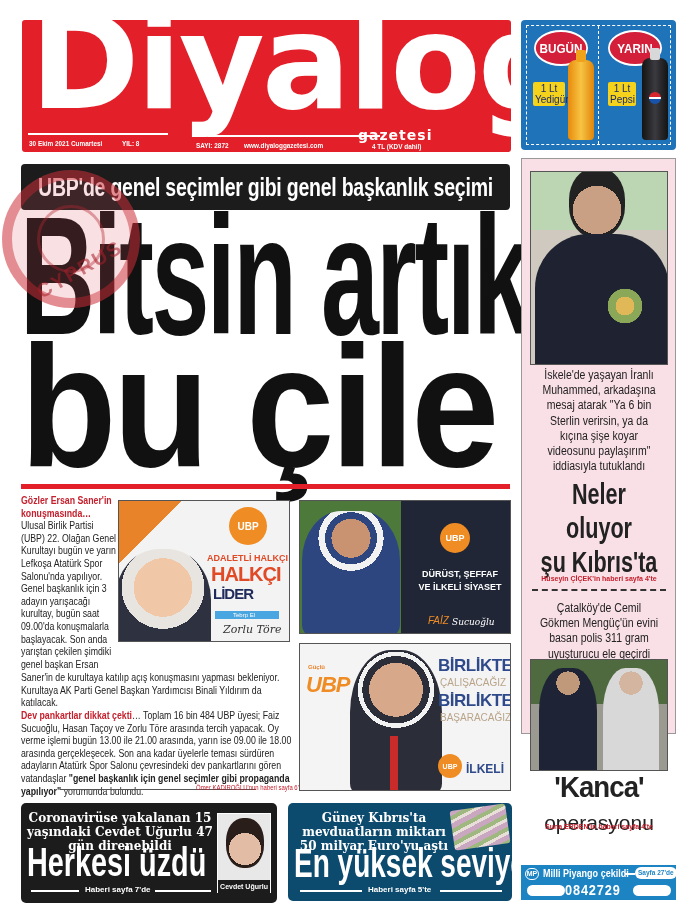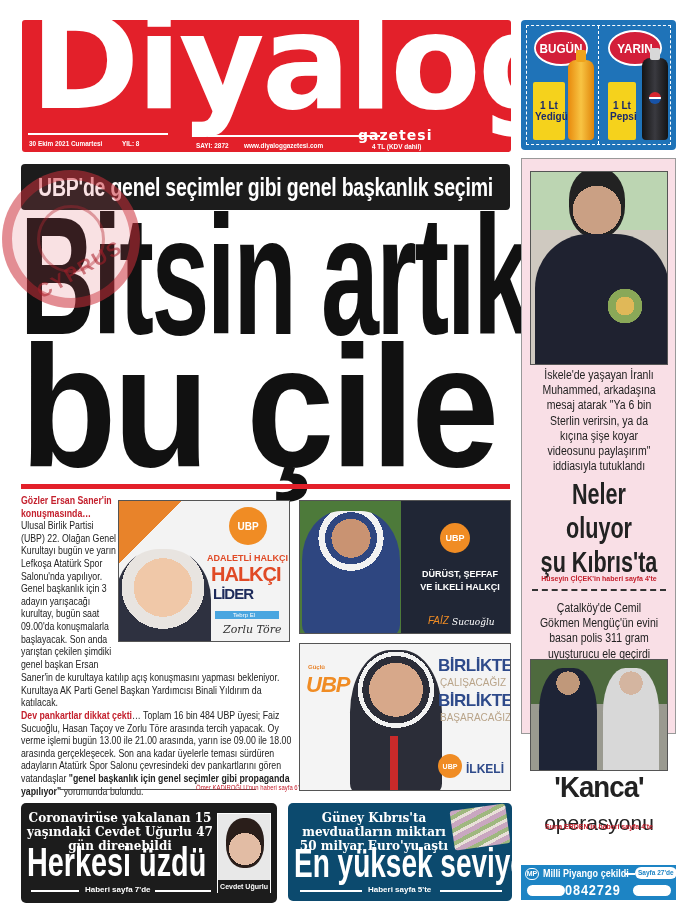--- a/index.html
+++ b/index.html
@@ -12,21 +12,21 @@
   .mast-logo { left: 8px; top: -24px; font-family: "DejaVu Sans", sans-serif; font-weight: bold; font-size: 132px; color: #fff; letter-spacing: -3px; line-height: 1; }
   .mast-line { height: 1.5px; background: #fff; }
   .mast-small { font-family: "Liberation Sans", sans-serif; font-size: 8px; color: #fff; font-weight: bold; transform: scaleX(0.8); transform-origin: left; white-space: nowrap; }
   .mast-gaz { left: 358px; top: 123px; font-family: "DejaVu Sans", sans-serif; font-size: 14px; font-weight: bold; color: #fff; letter-spacing: 1px; line-height: 1; }
 
   
   .ad { left: 521px; top: 20px; width: 155px; height: 130px; background: #1f73b8; border-radius: 4px; }
   .ad-inner { left: 5px; top: 5px; width: 145px; height: 120px; border: 1.5px dashed #fff; }
   .ad-div { left: 77px; top: 6px; width: 0; height: 118px; border-left: 1.5px dashed #fff; }
   .ad-oval { width: 60px; height: 36px; border-radius: 50%; background: #d31f3a; border: 2px solid #fff; color: #fff; font-weight: bold; font-size: 13px; display: flex; align-items: center; justify-content: center; font-family: "Liberation Sans", sans-serif; transform: scaleX(0.9); }
-  .ad-label { background: #f5d21c; color: #1a2a6c; font-size: 10px; font-weight: bold; text-align: center; line-height: 11px; padding: 18px 2px; border-radius: 2px; }
+  .ad-label { background: #f5d21c; color: #1a2a6c; font-size: 10px; font-weight: normal; text-align: center; line-height: 11px; padding: 1px 2px; border-radius: 2px; }
   .bottle-fanta { width: 26px; height: 80px; border-radius: 8px 8px 4px 4px; background: linear-gradient(90deg,#e88a0c,#f8c443,#e0850a); }
   .bottle-fanta::before { content: ""; position: absolute; left: 8px; top: -10px; width: 10px; height: 12px; background: #f0a31a; border-radius: 2px; }
   .bottle-pepsi { width: 26px; height: 82px; border-radius: 8px 8px 4px 4px; background: linear-gradient(90deg,#141414,#3a3a40,#141414); }
   .bottle-pepsi::before { content: ""; position: absolute; left: 8px; top: -10px; width: 10px; height: 12px; background: #d8d8d8; border-radius: 2px; }
   .pepsi-logo { left: 7px; top: 34px; width: 12px; height: 12px; border-radius: 50%; background: linear-gradient(180deg,#d7262f 0 45%,#fff 45% 55%,#1753a8 55%); }
 
   
   .kicker { left: 21px; top: 164px; width: 489px; height: 46px; background: #1c1c1c; border-radius: 4px; }
   .kicker-text { left: 0; top: 0; width: 489px; height: 46px; display: flex; align-items: center; justify-content: center; font-family: "Liberation Sans", sans-serif; font-weight: bold; font-size: 25px; color: #fff; white-space: nowrap; transform: scaleX(0.78); transform-origin: center; letter-spacing: -0.3px; }
 
@@ -130,21 +130,21 @@
   <div class="abs" style="left:92px; top:62px; font-size:20px; font-weight:bold; color:#e04a26; letter-spacing:-1px;">HALKÇI</div>
   <div class="abs" style="left:94px; top:84px; font-size:15px; font-weight:bold; color:#1d2a5a; letter-spacing:-1px;">LİDER</div>
   <div class="abs" style="left:96px; top:110px; width:64px; height:8px; background:#4aa6e0; font-size:6px; color:#fff; padding-left:18px; line-height:8px;">Tebrp El</div>
   <div class="abs" style="left:104px; top:122px; font-family:'DejaVu Serif',serif; font-style:italic; font-size:11px; color:#333; white-space:nowrap;">Zorlu Töre</div>
 </div>
 
 <div class="abs photo" style="left:299px; top:500px; width:212px; height:134px; background:linear-gradient(90deg,#4d7a3a 0 48%,#202635 48%);">
   <div class="abs" style="left:2px; top:10px; width:98px; height:124px; border-radius:40% 40% 8% 8%; background:radial-gradient(circle at 50% 22%,#c99372 0 18%,#2e4680 18% 24%,#f2f2f2 24% 30%,#2e4680 30%);"></div>
   <div class="abs" style="left:140px; top:22px; width:30px; height:30px; border-radius:50%; background:#f08c24; color:#fff; font-size:9px; font-weight:bold; display:flex; align-items:center; justify-content:center;">UBP</div>
   <div class="abs" style="left:110px; top:68px; width:100px; text-align:center; font-size:9px; font-weight:bold; color:#fff; white-space:nowrap;">DÜRÜST, ŞEFFAF</div>
-  <div class="abs" style="left:110px; top:81px; width:100px; text-align:center; font-size:9px; font-weight:bold; color:#fff; white-space:nowrap;">VE İLKELİ HALKÇI</div>
+  <div class="abs" style="left:110px; top:81px; width:100px; text-align:center; font-size:9px; font-weight:bold; color:#fff; white-space:nowrap;">VE İLKELİ SİYASET</div>
   <div class="abs" style="left:128px; top:114px; font-size:10px; font-weight:normal; font-style:italic; color:#f08c24;">FAİZ</div>
   <div class="abs" style="left:152px; top:116px; font-family:'DejaVu Serif',serif; font-style:italic; font-size:9px; color:#fff;">Sucuoğlu</div>
 </div>
 
 <div class="abs photo" style="left:299px; top:643px; width:212px; height:148px; background:#f4f4f4;">
   <div class="abs" style="left:8px; top:20px; font-size:6px; font-weight:bold; color:#e8832a;">Güçlü</div>
   <div class="abs" style="left:6px; top:28px; font-size:22px; font-weight:bold; font-style:italic; color:#f08c24; letter-spacing:-1px;">UBP</div>
   <div class="abs" style="left:50px; top:6px; width:92px; height:142px; border-radius:44% 44% 6% 6%; background:radial-gradient(circle at 50% 28%,#d7a88a 0 24%,#2b2d38 24% 30%,#f2f2f2 30% 34%,#2b2d38 34%);"></div>
   <div class="abs" style="left:90px; top:92px; width:8px; height:54px; background:#c92a2a;"></div>
   <div class="abs" style="left:138px; top:12px; font-size:17px; font-weight:bold; color:#2e4a8a; letter-spacing:-0.5px;">BİRLİKTE</div>

